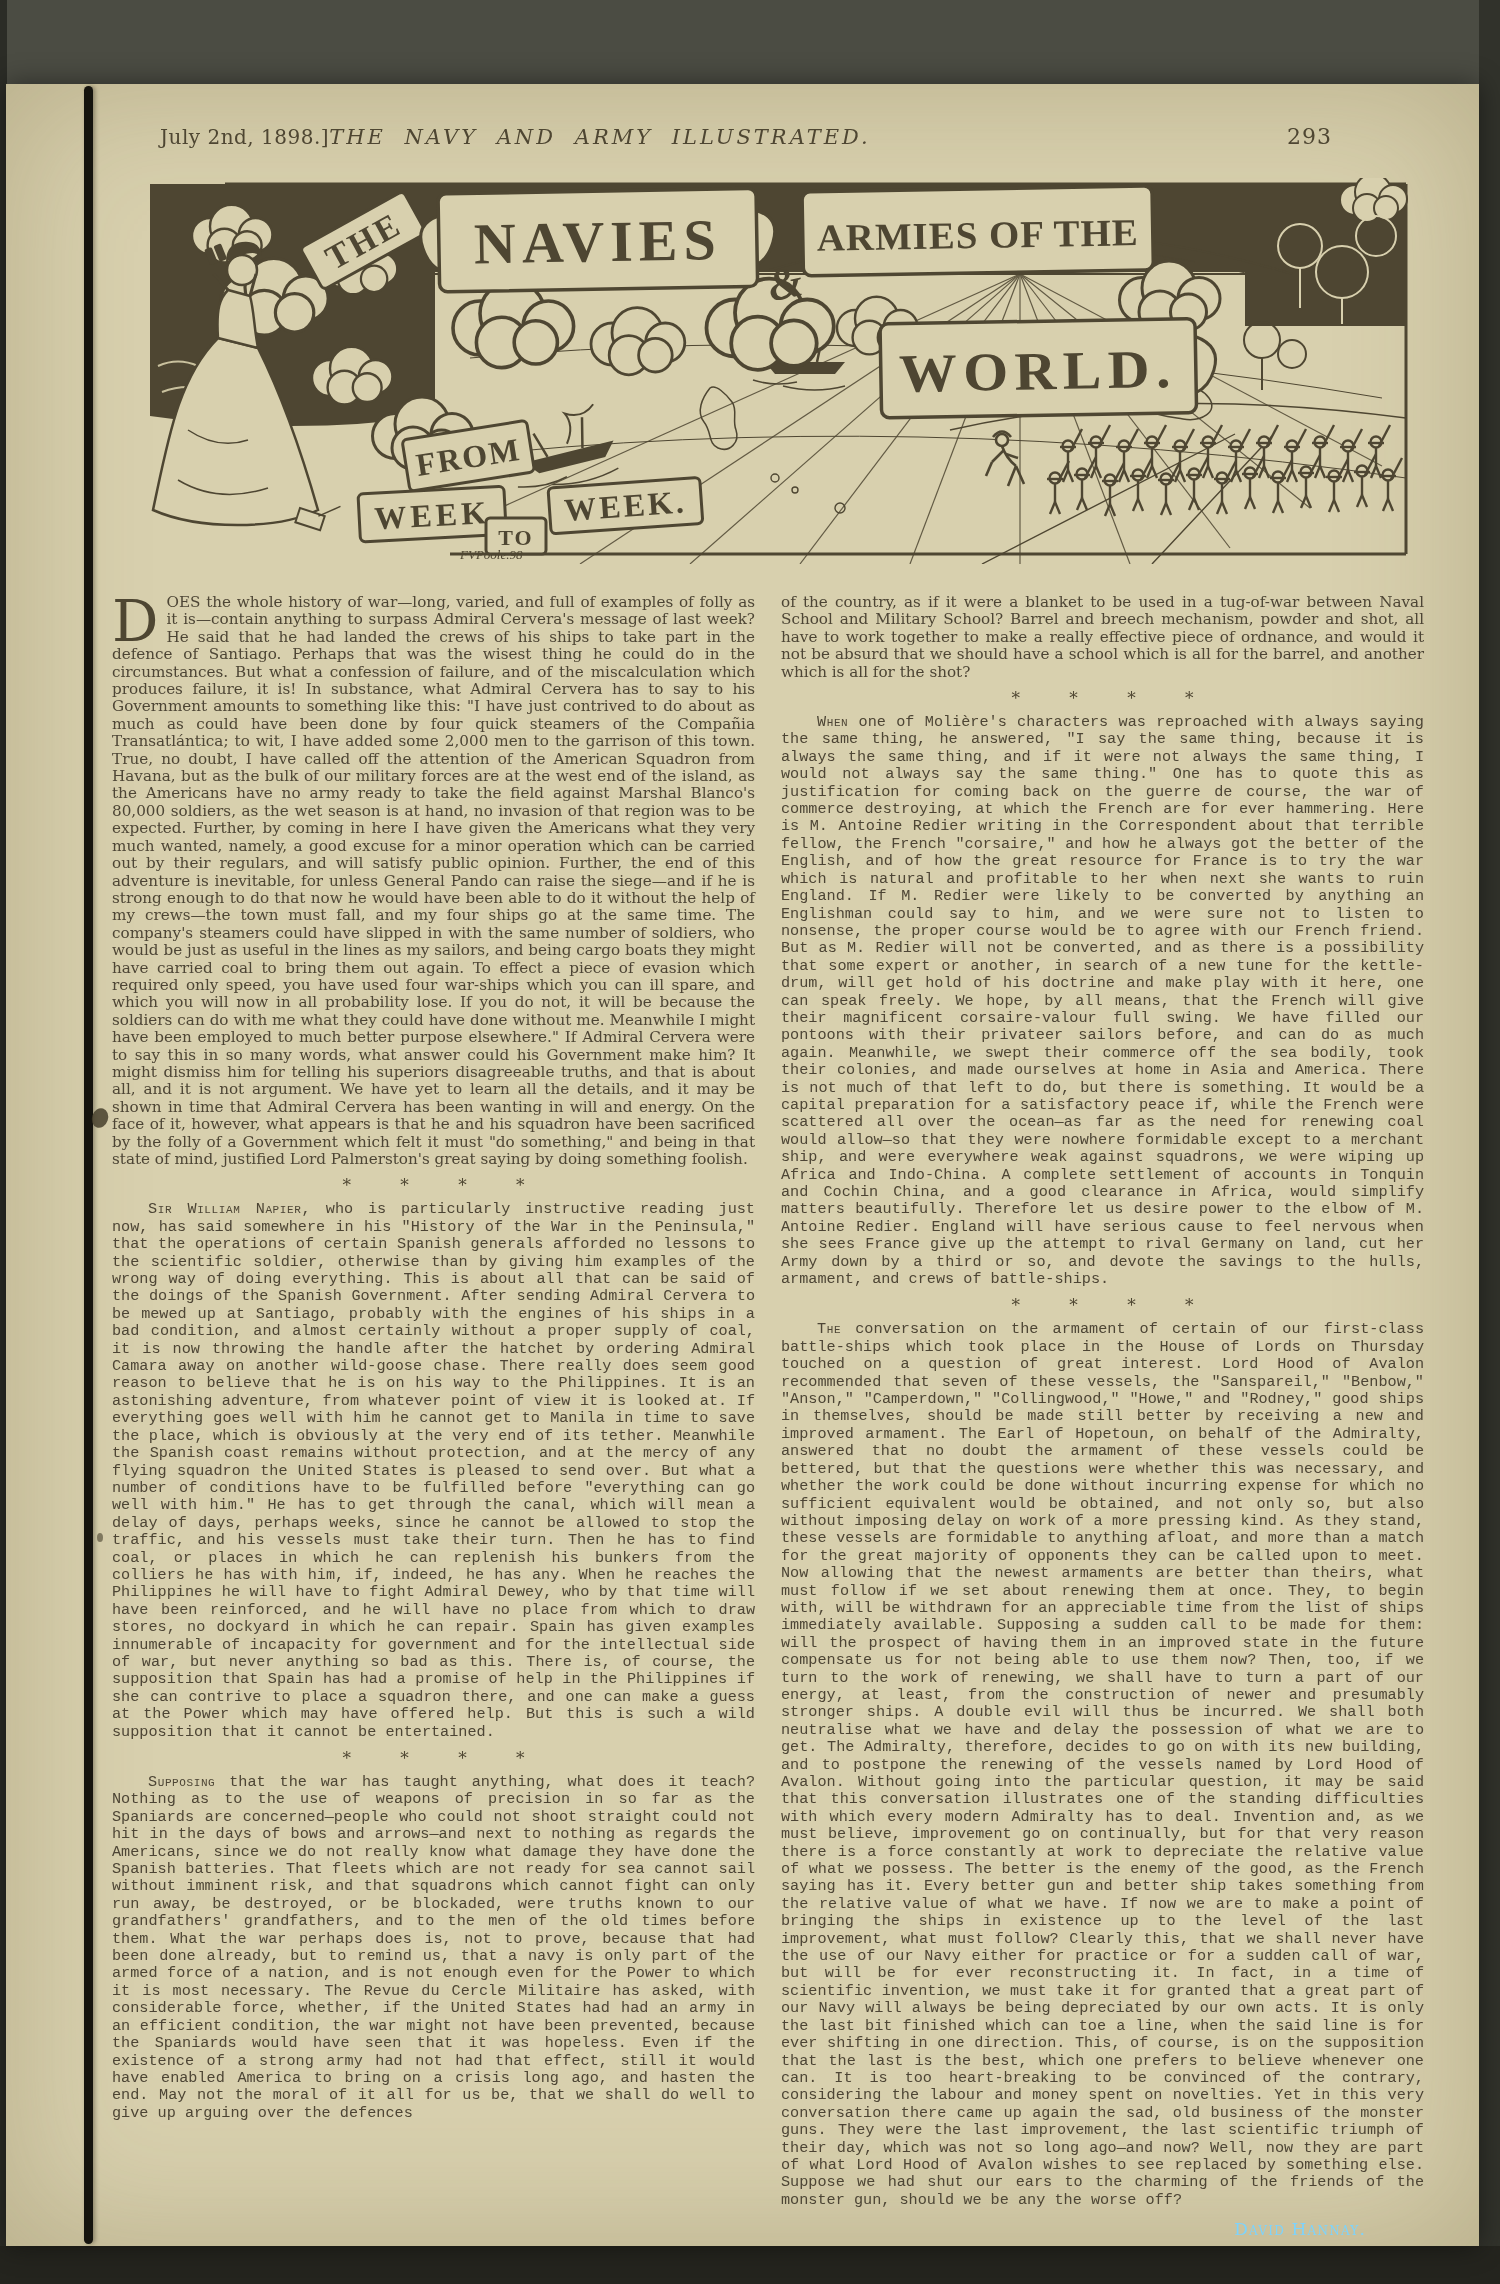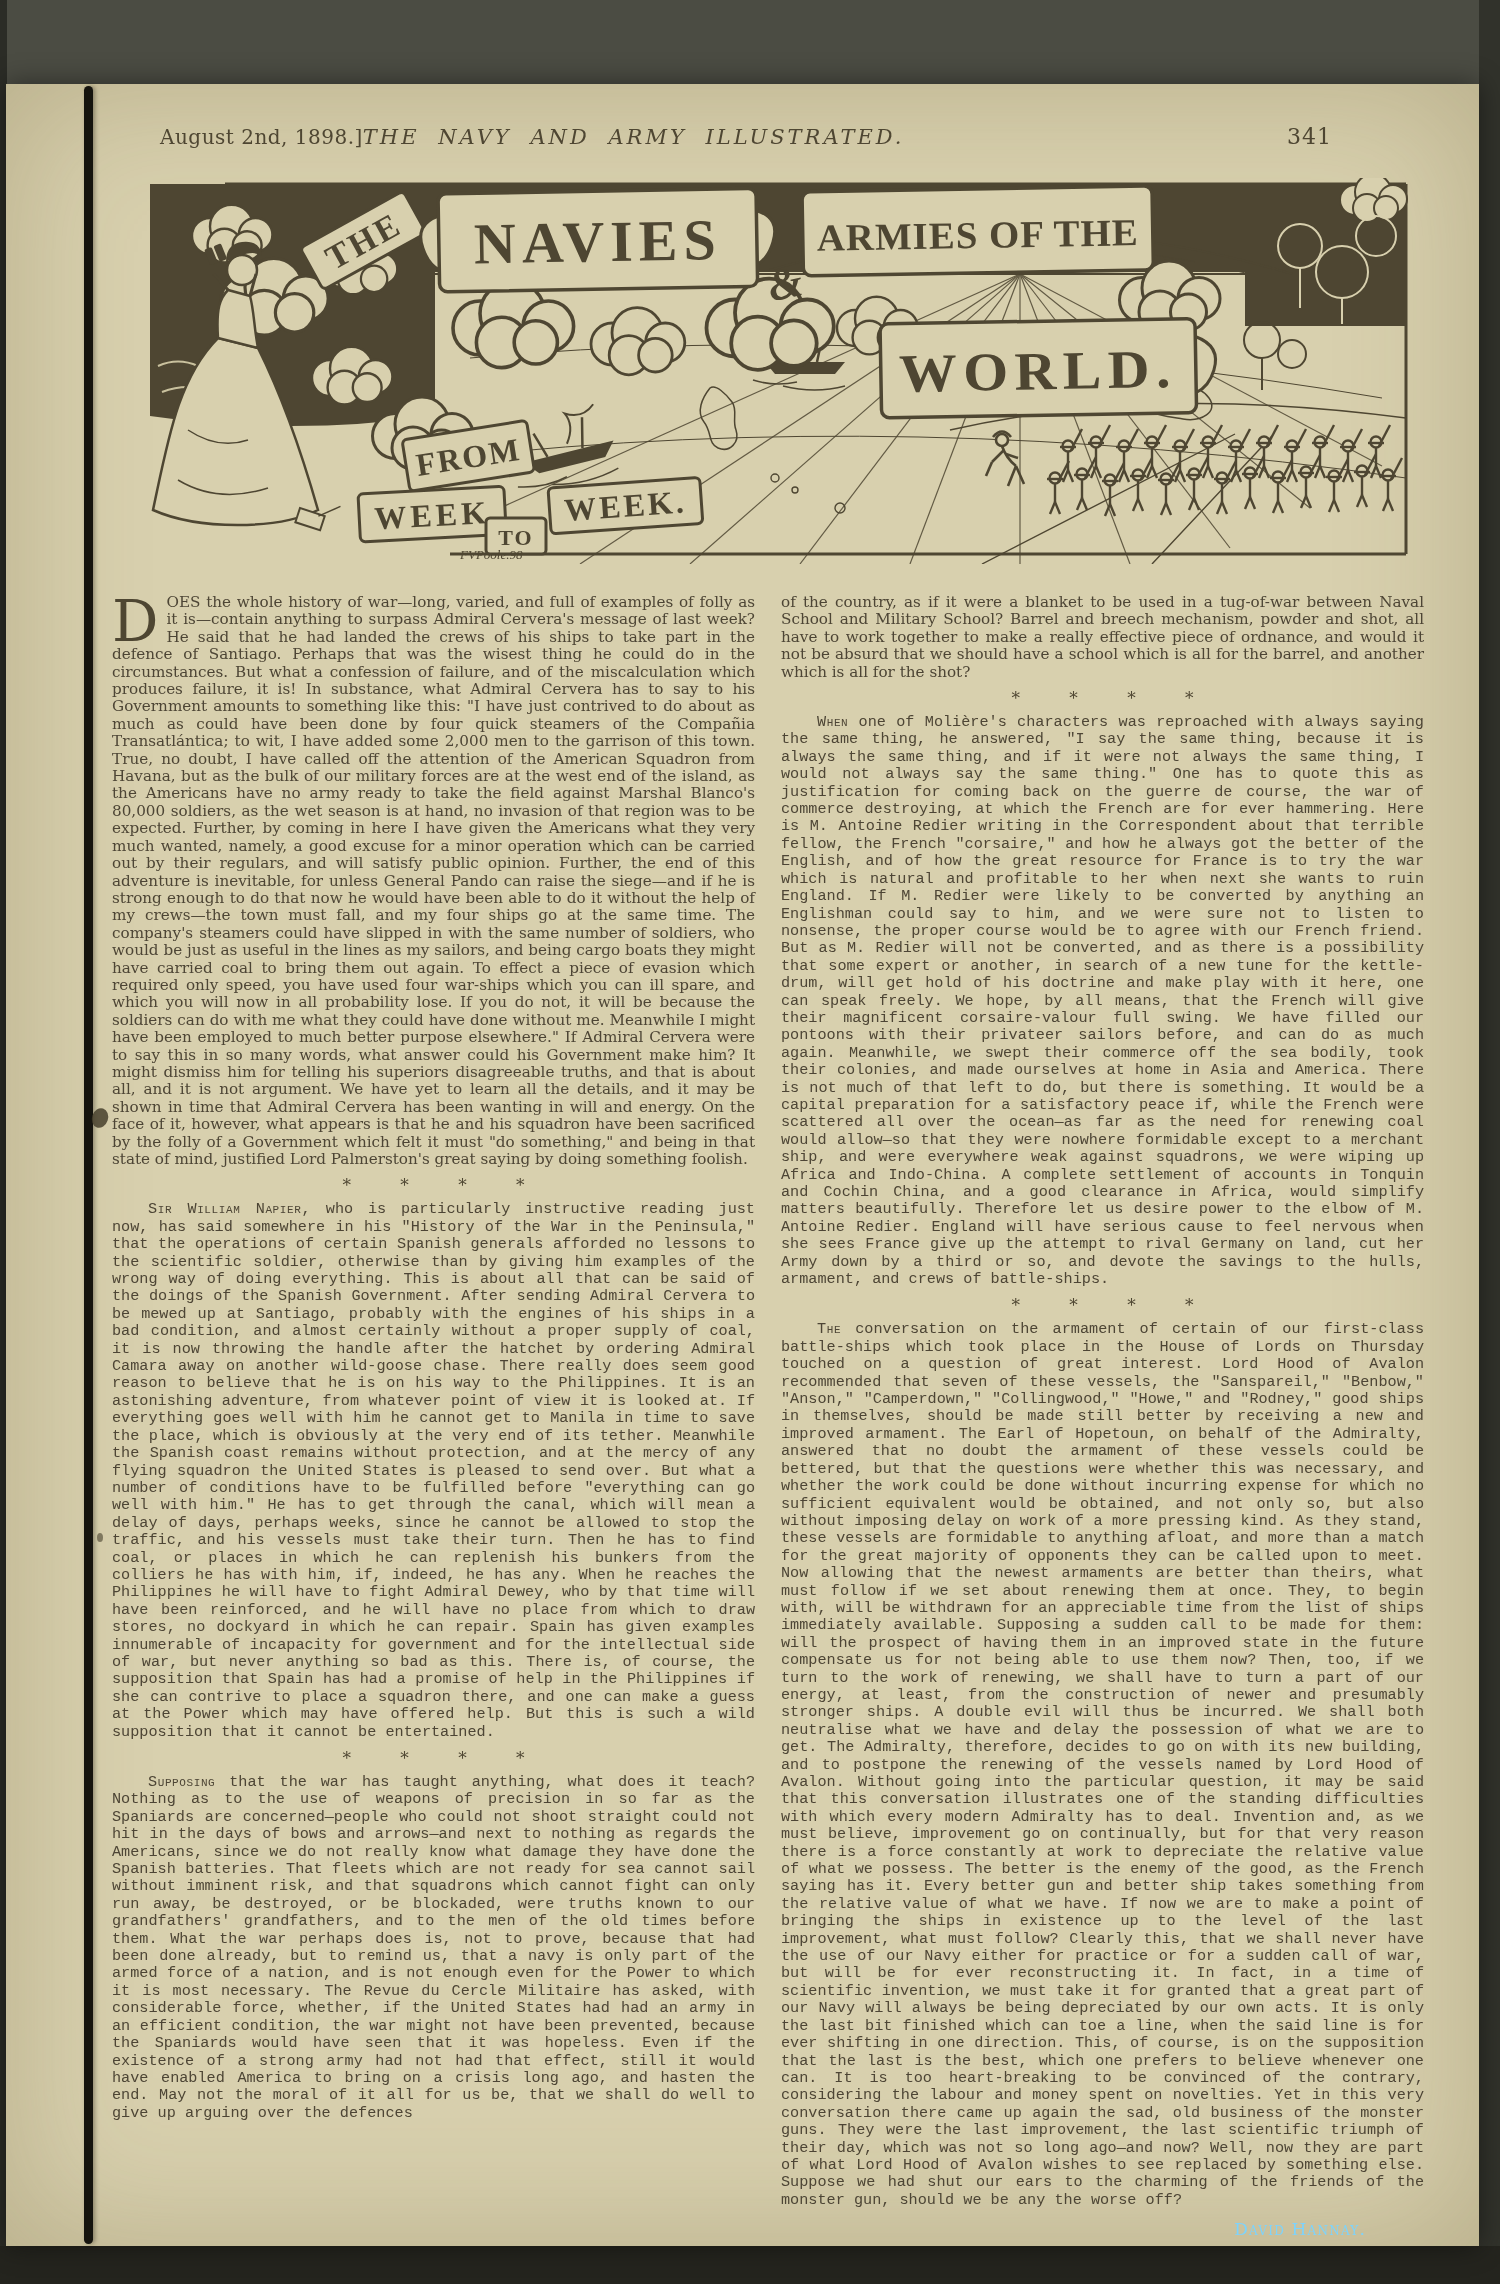--- a/index.html
+++ b/index.html
@@ -42,23 +42,23 @@
 <div>
   <div class="paper"></div>
   <div class="strip left"></div>
   <div class="strip right"></div>
   <div class="strip bottom"></div>
   <div class="gutter"></div>
   <div class="smudge a"></div>
   <div class="smudge b"></div>
 
   <div class="header">
-    <span class="hdr-date">August 2nd, 1898.]</span>
+    <span class="hdr-date">July 2nd, 1898.]</span>
     <span class="hdr-title">THE NAVY AND ARMY ILLUSTRATED.</span>
-    <span class="hdr-page">341</span>
+    <span class="hdr-page">293</span>
   </div>
 
   <svg class="banner" viewBox="0 0 1262 386">
     <defs>
       <g id="cloudS" fill="#d8d0ae" stroke="#4e4632" stroke-width="2">
         <circle cx="0" cy="0" r="15"></circle>
           <circle cx="18" cy="-8" r="18"></circle>
         <circle cx="38" cy="-1" r="14"></circle>
           <circle cx="12" cy="8" r="14"></circle>
           <circle cx="31" cy="8" r="12"></circle>

